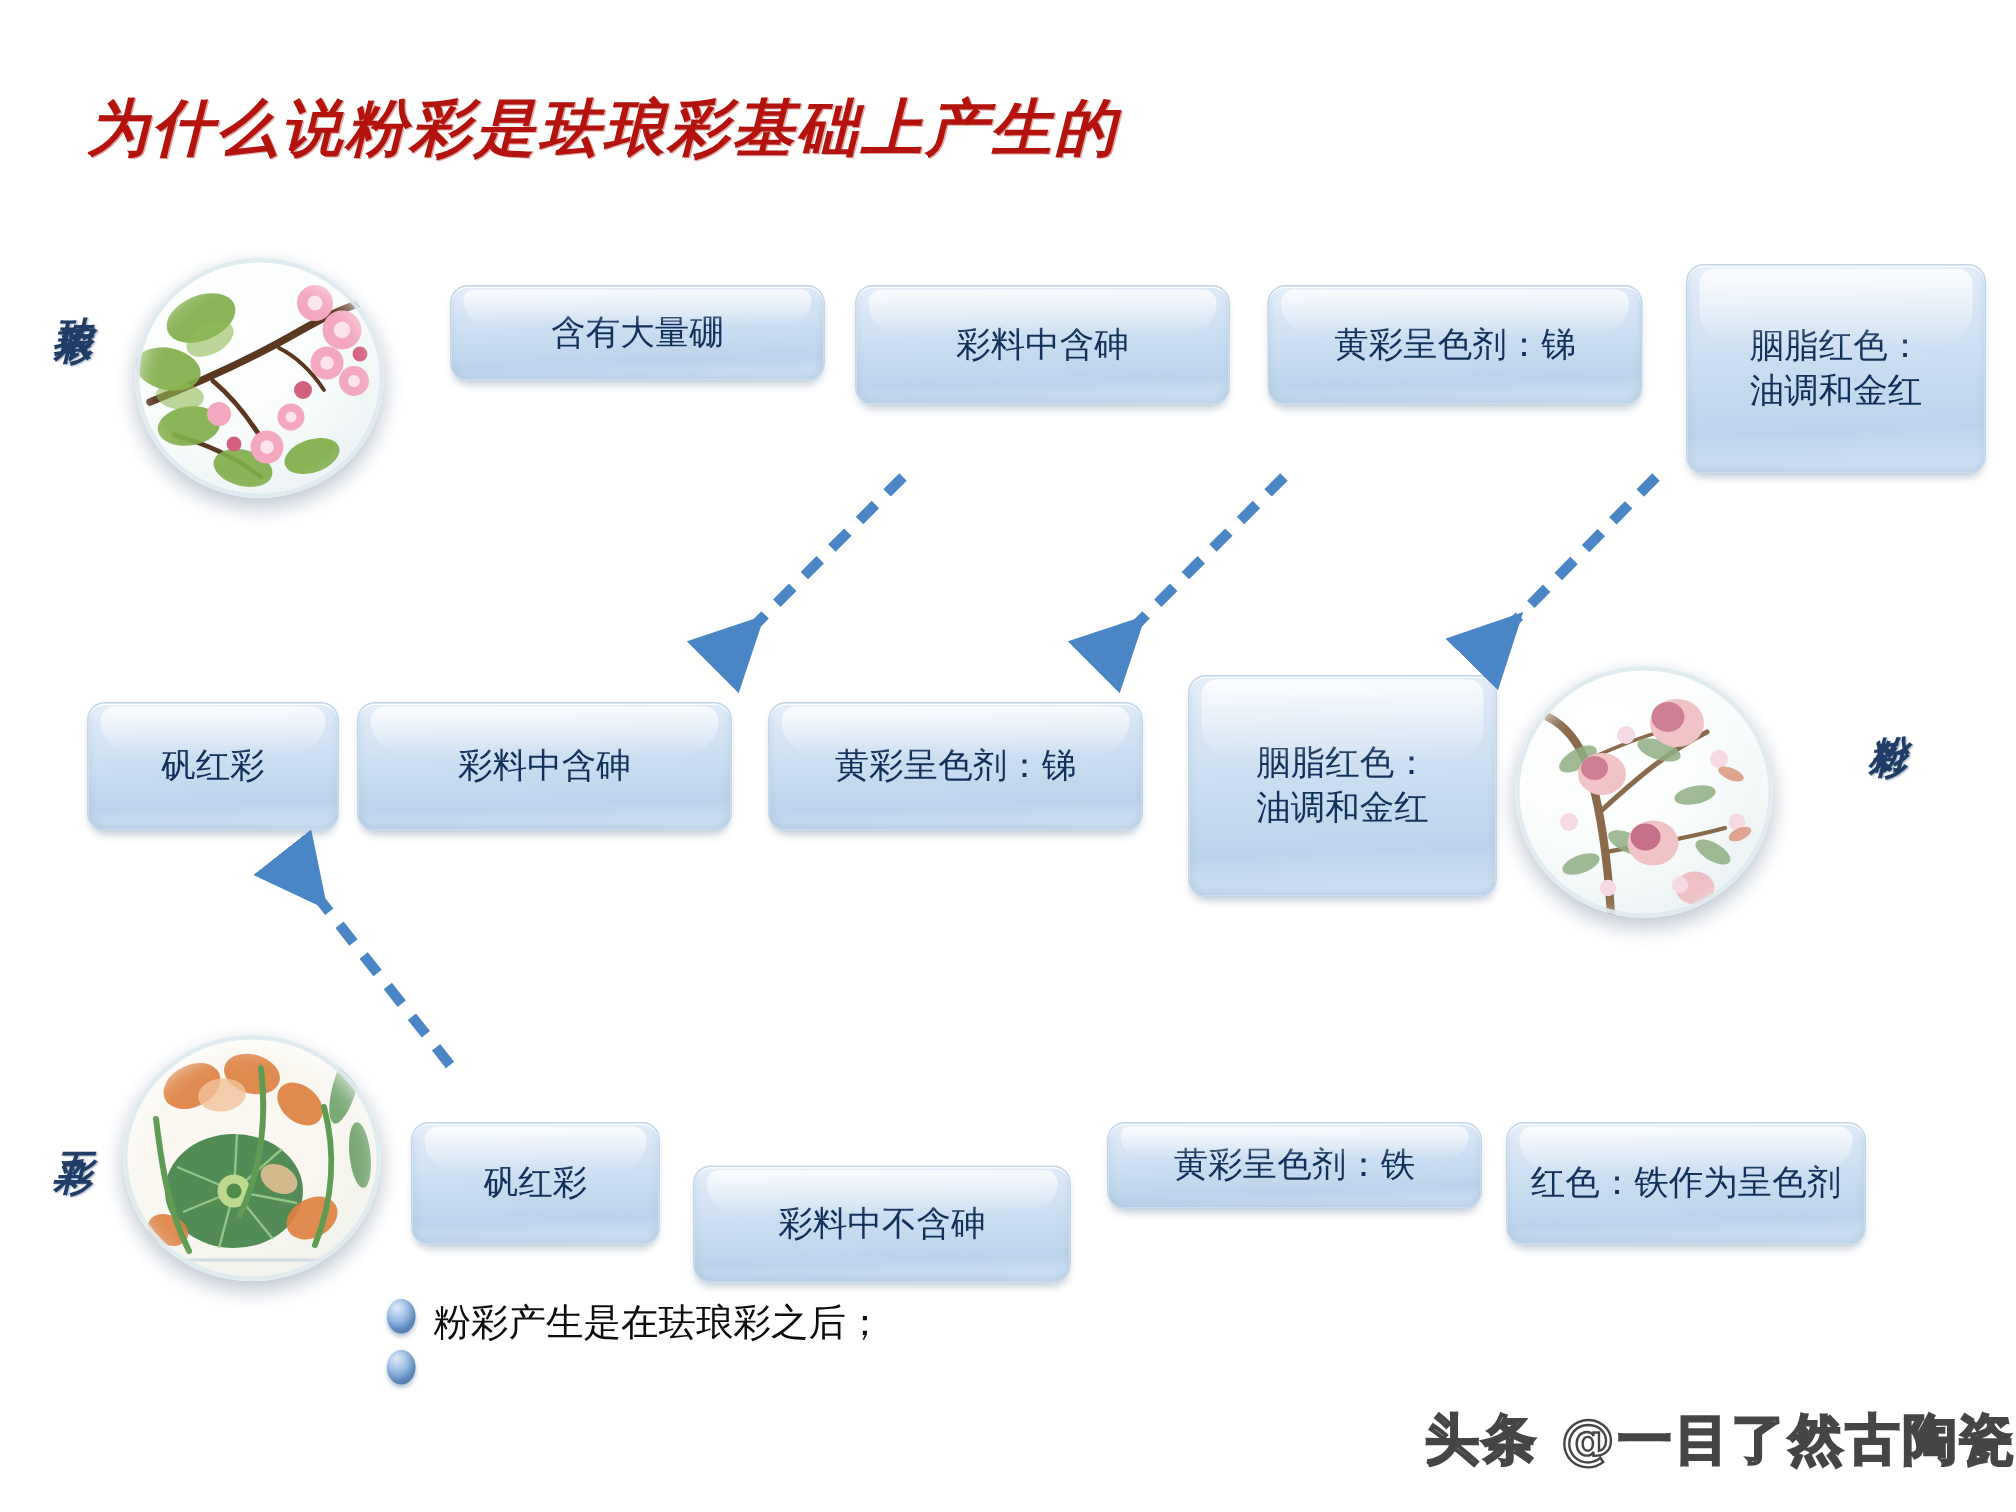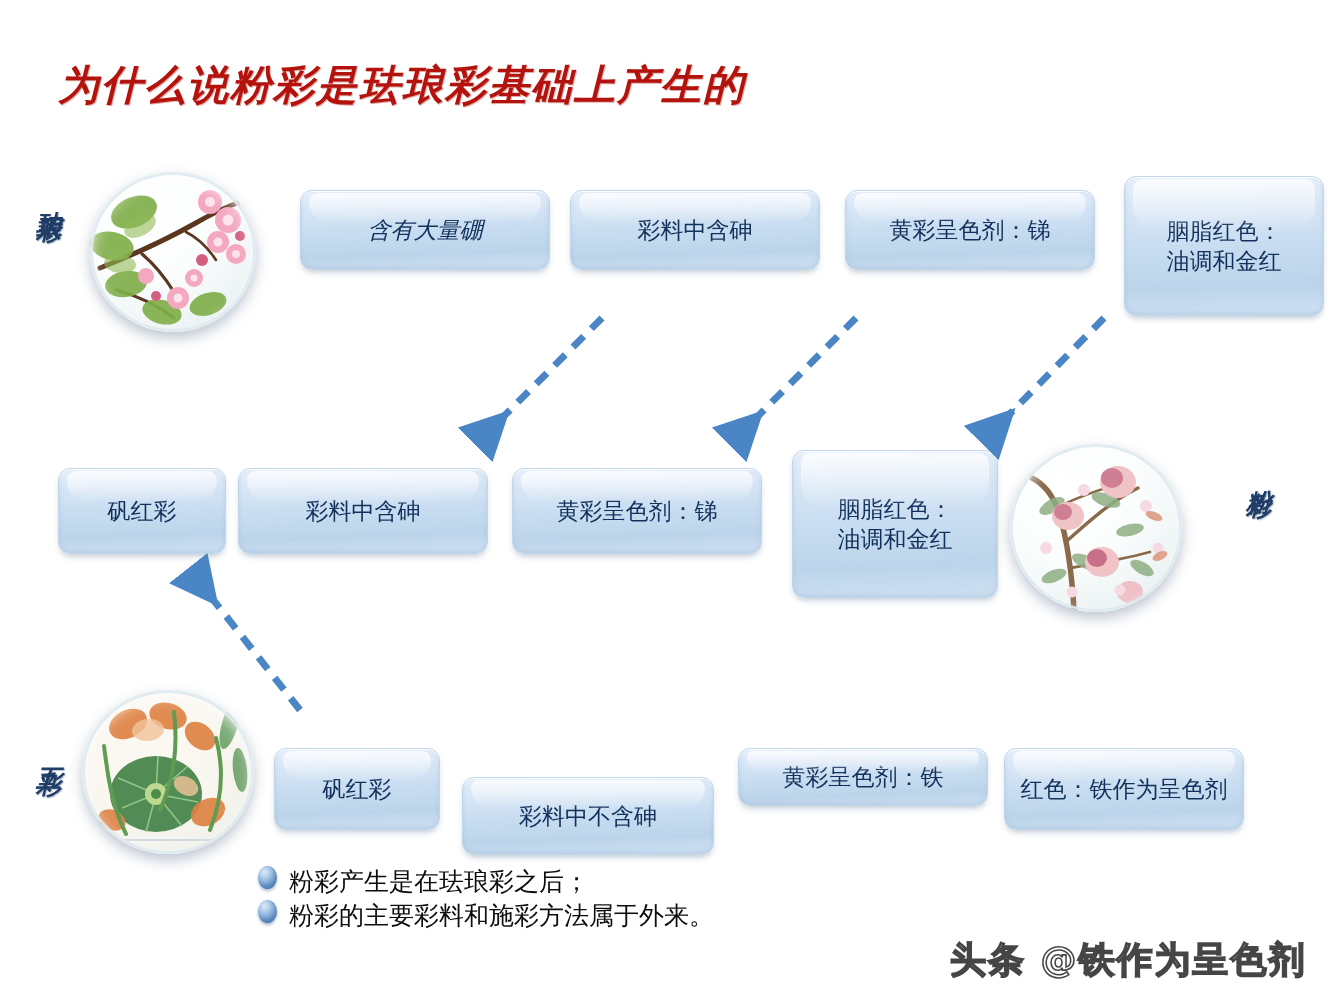--- a/index.html
+++ b/index.html
@@ -262,21 +262,21 @@
         <ellipse cx="148" cy="34" rx="8" ry="26" transform="rotate(16 148 34)"></ellipse>
         <ellipse cx="158" cy="80" rx="7" ry="22" transform="rotate(-6 158 80)"></ellipse>
       </g>
       <g stroke="#b6c9d6" stroke-width="2" opacity=".6">
         <path d="M18 150 H154"></path>
       </g>
     </svg>
     <div class="rim"></div>
   </div>
 
-  <div class="pbox" style="left:300px;top:190px;width:250px;height:80px;font-style:italic;">含有大量硼</div>
+  <div class="pbox" style="left:300px;top:190px;width:250px;height:64px;">含有大量硼</div>
   <div class="pbox" style="left:570px;top:190px;width:250px;height:80px;">彩料中含砷</div>
   <div class="pbox" style="left:845px;top:190px;width:250px;height:80px;">黄彩呈色剂：锑</div>
   <div class="pbox" style="left:1124px;top:176px;width:200px;height:140px;">胭脂红色：
 油调和金红</div>
 
   <div class="pbox" style="left:58px;top:468px;width:168px;height:86px;">矾红彩</div>
   <div class="pbox" style="left:238px;top:468px;width:250px;height:86px;">彩料中含砷</div>
   <div class="pbox" style="left:512px;top:468px;width:250px;height:86px;">黄彩呈色剂：锑</div>
   <div class="pbox" style="left:792px;top:450px;width:206px;height:148px;">胭脂红色：
 油调和金红</div>
@@ -310,19 +310,18 @@
     </g>
   </svg>
 
   <div class="bullets">
     <div class="bline">
       <span class="bdot"></span>
       <span class="btext">粉彩产生是在珐琅彩之后；</span>
     </div>
     <div class="bline">
       <span class="bdot"></span>
-      <span class="btext">粉彩的主要彩料和施彩方法属于外来。</span>
     </div>
   </div>
 
-  <div class="watermark">头条 @铁作为呈色剂</div>
+  <div class="watermark">头条 @一目了然古陶瓷</div>
 
 </div>
 
 </body></html>

